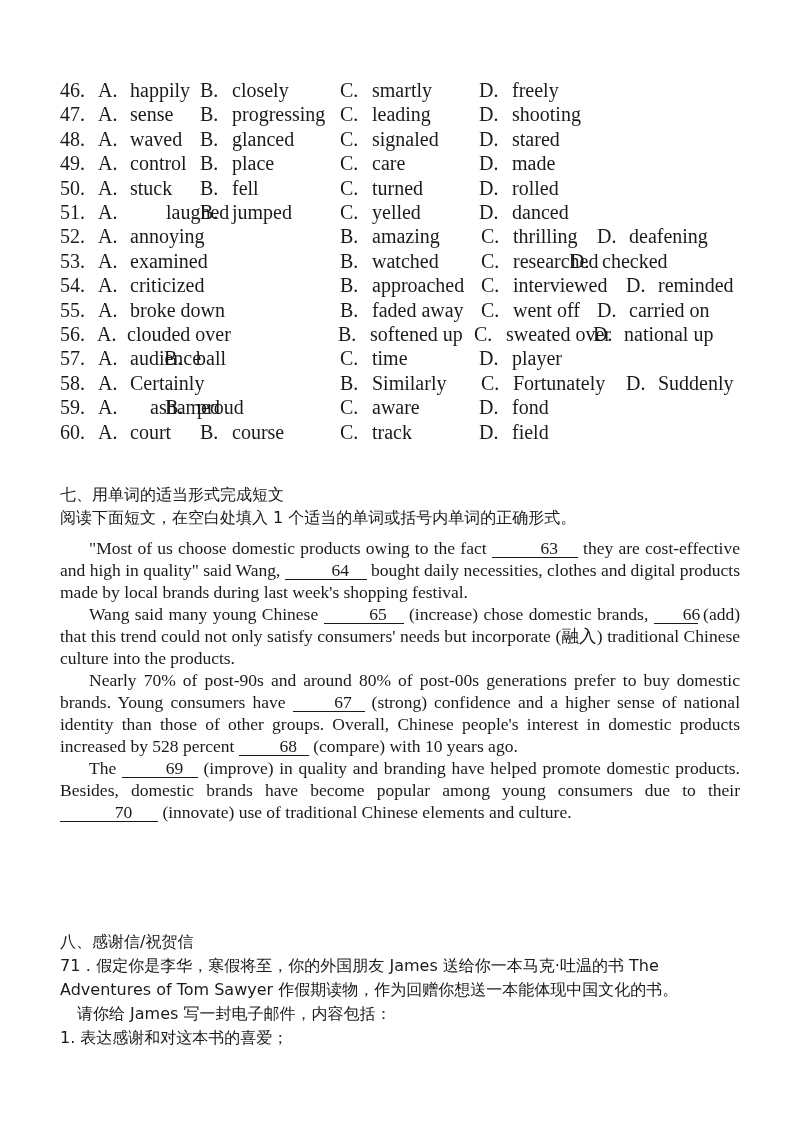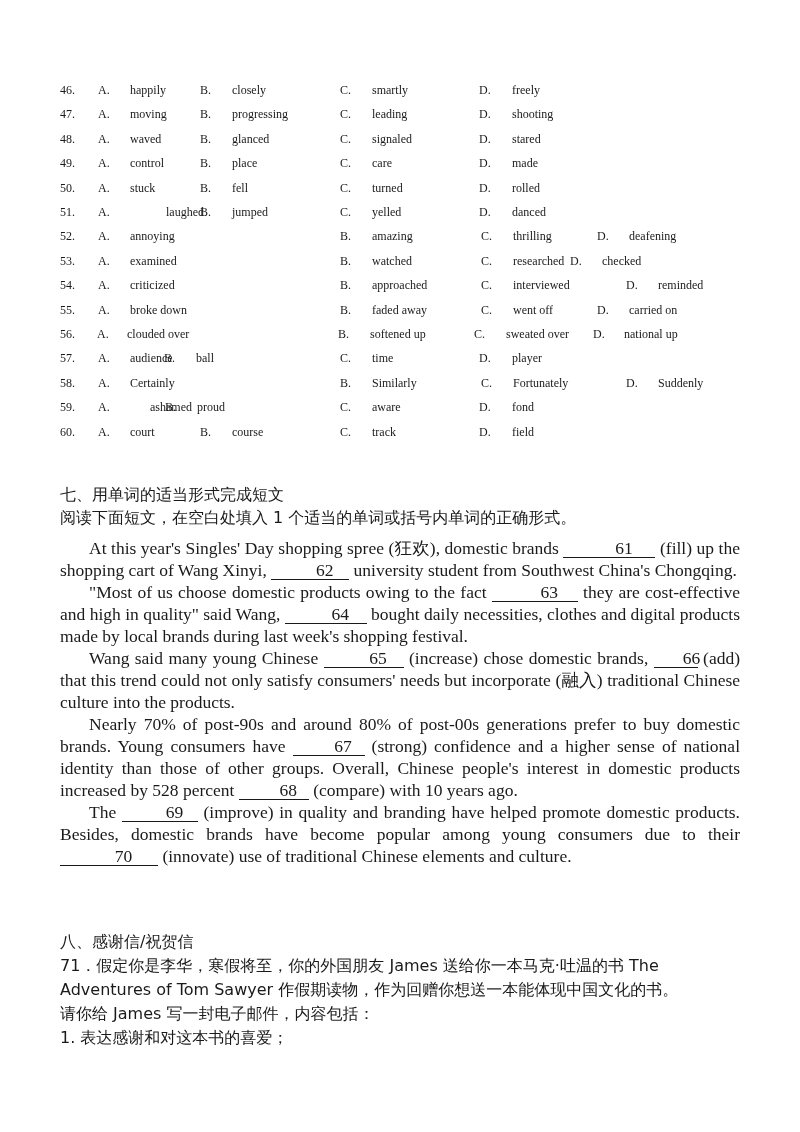--- a/index.html
+++ b/index.html
@@ -1,18 +1,18 @@
 <!DOCTYPE html>
 <html><head>
 <meta charset="utf-8">
 <style>
   html, body { margin:0; padding:0; background:#ffffff; }
   body { width:800px; height:1132px; position:relative; overflow:hidden;
          font-family:"Liberation Serif", "DejaVu Serif", serif; color:#1a1a1a; }
-  .row { position:absolute; left:0; width:711px; height:22px; font-size:12px; line-height:22px; }
+  .row { position:absolute; left:0; width:711px; height:22px; font-size:20px; line-height:22px; }
   .cell { position:absolute; top:0; white-space:nowrap; }
   .cjk { font-family:"DejaVu Sans", sans-serif; }
   .text-line { position:absolute; left:60px; font-size:17px; line-height:22px; white-space:nowrap; }
   .para { position:absolute; left:60px; width:680px; font-size:17.5px; line-height:22px; text-align:justify; }
   .para p { margin:0; }
   .indent { text-indent:29px; }
   .blank { display:inline-block; border-bottom:1px solid #1a1a1a; text-align:center; line-height:18px; height:18px; vertical-align:baseline; }
   .blank-left { text-align:left; }
 </style>
 </head>
@@ -26,21 +26,21 @@
       <span class="cell" style="left: 200px;">B.</span>
       <span class="cell" style="left: 232px;">closely</span>
       <span class="cell" style="left: 340px;">C.</span>
       <span class="cell" style="left: 372px;">smartly</span>
       <span class="cell" style="left: 479px;">D.</span>
       <span class="cell" style="left: 512px;">freely</span>
     </div>
     <div class="row" style="top: 103.4px;">
       <span class="cell" style="left: 60px;">47.</span>
       <span class="cell" style="left: 98px;">A.</span>
-      <span class="cell" style="left: 130px;">moving</span>
+      <span class="cell" style="left: 130px;">sense</span>
       <span class="cell" style="left: 200px;">B.</span>
       <span class="cell" style="left: 232px;">progressing</span>
       <span class="cell" style="left: 340px;">C.</span>
       <span class="cell" style="left: 372px;">leading</span>
       <span class="cell" style="left: 479px;">D.</span>
       <span class="cell" style="left: 512px;">shooting</span>
     </div>
     <div class="row" style="top: 127.8px;">
       <span class="cell" style="left: 60px;">48.</span>
       <span class="cell" style="left: 98px;">A.</span>
@@ -183,24 +183,23 @@
       <span class="cell" style="left: 372px;">track</span>
       <span class="cell" style="left: 479px;">D.</span>
       <span class="cell" style="left: 512px;">field</span>
     </div>
   </div>
 
 <div class="text-line cjk" style="top:484px; font-size:16px;">七、用单词的适当形式完成短文</div>
 <div class="text-line cjk" style="top:507px; font-size:16px;">阅读下面短文，在空白处填入 1 个适当的单词或括号内单词的正确形式。</div>
 
 <div class="para" style="top:537px;">
-  <p class="indent"><span>At this year's Singles' Day shopping spree (狂欢), domestic brands </span><span class="blank" style="width:92px;">61</span><span> (fill) up the shopping cart of Wang Xinyi, </span><span class="blank" style="width:78px;">62</span><span> university student from Southwest China's Chongqing.</span></p>
   <p class="indent"><span>"Most of us choose domestic products owing to the fact </span><span class="blank" style="width:86px;">63</span><span> they are cost-effective and high in quality" said Wang, </span><span class="blank" style="width:82px;">64</span><span> bought daily necessities, clothes and digital products made by local brands during last week's shopping festival.</span></p>
   <p class="indent"><span>Wang said many young Chinese </span><span class="blank" style="width:80px;">65</span><span> (increase) chose domestic brands, </span><span class="blank blank-left" style="width:44px;">66</span><span> (add) that this trend could not only satisfy consumers' needs but incorporate (融入) traditional Chinese culture into the products.</span></p>
   <p class="indent"><span>Nearly 70% of post-90s and around 80% of post-00s generations prefer to buy domestic brands. Young consumers have </span><span class="blank" style="width:72px;">67</span><span> (strong) confidence and a higher sense of national identity than those of other groups. Overall, Chinese people's interest in domestic products increased by 528 percent </span><span class="blank" style="width:70px;">68</span><span> (compare) with 10 years ago.</span></p>
   <p class="indent"><span>The </span><span class="blank" style="width:76px;">69</span><span> (improve) in quality and branding have helped promote domestic products. Besides, domestic brands have become popular among young consumers due to their </span><span class="blank" style="width:98px;">70</span><span> (innovate) use of traditional Chinese elements and culture.</span></p>
 </div>
 
 <div class="text-line cjk" style="top:931px; font-size:16px;">八、感谢信/祝贺信</div>
 <div class="text-line cjk" style="top:955px; font-size:16px;">71．假定你是李华，寒假将至，你的外国朋友 James 送给你一本马克·吐温的书 The</div>
 <div class="text-line cjk" style="top:979px; font-size:16px;">Adventures of Tom Sawyer 作假期读物，作为回赠你想送一本能体现中国文化的书。</div>
-<div class="text-line cjk" style="top:1003px; font-size:16px;">请你给 James 写一封电子邮件，内容包括：</div>
+<div class="text-line cjk" style="top:1003px; font-size:16px;margin-left:17px;">请你给 James 写一封电子邮件，内容包括：</div>
 <div class="text-line cjk" style="top:1027px; font-size:16px;">1. 表达感谢和对这本书的喜爱；</div>
 
 </body></html>

